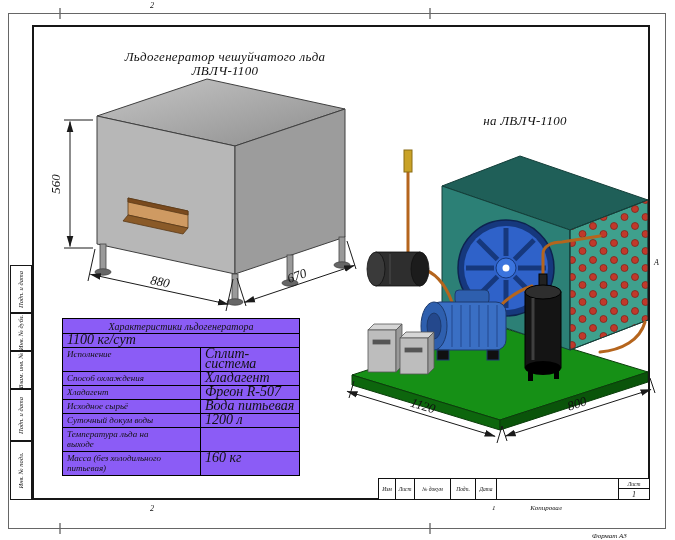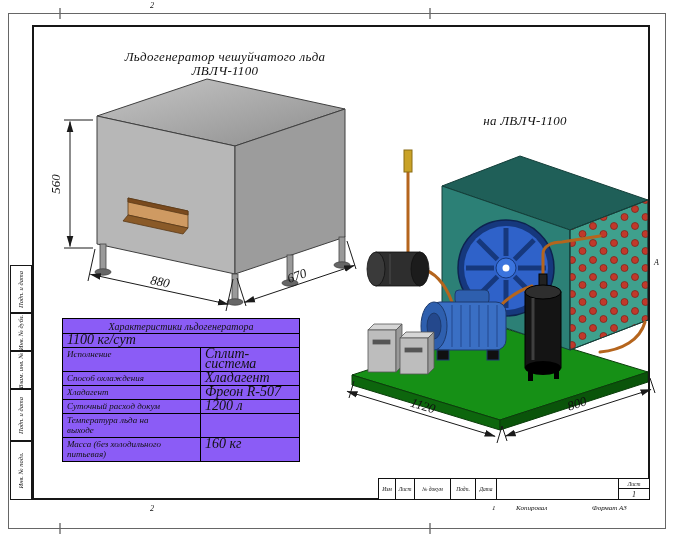--- a/index.html
+++ b/index.html
@@ -199,22 +199,22 @@
   <div class="abs mbox" style="top:389px;height:52px;">
     <span>Подп. и дата</span>
     </div>
   <div class="abs mbox" style="top:441px;height:59px;">
     <span>Инв. № подл.</span>
     </div>
 
   <span class="abs zone-num" style="left:150px;top:1px;">2</span>
   <span class="abs zone-num" style="left:150px;top:504px;">2</span>
   <span class="abs edge-text" style="left:492px;top:504px;">1</span>
-  <span class="abs edge-text" style="left:516px;top:504px;width:60px;">Копировал</span>
-  <span class="abs edge-text" style="left:592px;top:504px;">Формат А3</span>
+  <span class="abs edge-text" style="left:516px;top:504px;width:60px;text-align:center;">Копировал</span>
+  <span class="abs edge-text" style="left:592px;top:532px;">Формат А3</span>
   <span class="abs zone-num" style="left:654px;top:258px;">А</span>
 
   <div class="abs ctr" style="left:85px;top:50px;width:280px;">
     <div class="title-line">Льдогенератор чешуйчатого льда</div>
     <div class="title-line">ЛВЛЧ-1100</div>
   </div>
   <div class="abs ctr" style="left:420px;top:114px;width:210px;">
     <div class="title-line">на ЛВЛЧ-1100</div>
   </div>
 
@@ -235,21 +235,25 @@
       </div>
     <div class="char-row">
       <div class="char-label">Способ охлаждения</div>
       <div class="char-value">Хладагент</div>
       </div>
     <div class="char-row">
       <div class="char-label">Хладагент</div>
       <div class="char-value">Фреон R-507</div>
       </div>
     <div class="char-row">
-      <div class="char-label">Суточный расход докум</div>
+      <div class="char-label">Исходное сырьё</div>
+      <div class="char-value">Вода питьевая</div>
+      </div>
+    <div class="char-row">
+      <div class="char-label">Суточный докум воды</div>
       <div class="char-value">1200 л</div>
       </div>
     <div class="char-row">
       <div class="char-label">Температура льда на
 выходе</div>
       </div>
     <div class="char-row">
       <div class="char-label">Масса (без холодильного
 питьевая)</div>
       <div class="char-value">160 кг</div>

